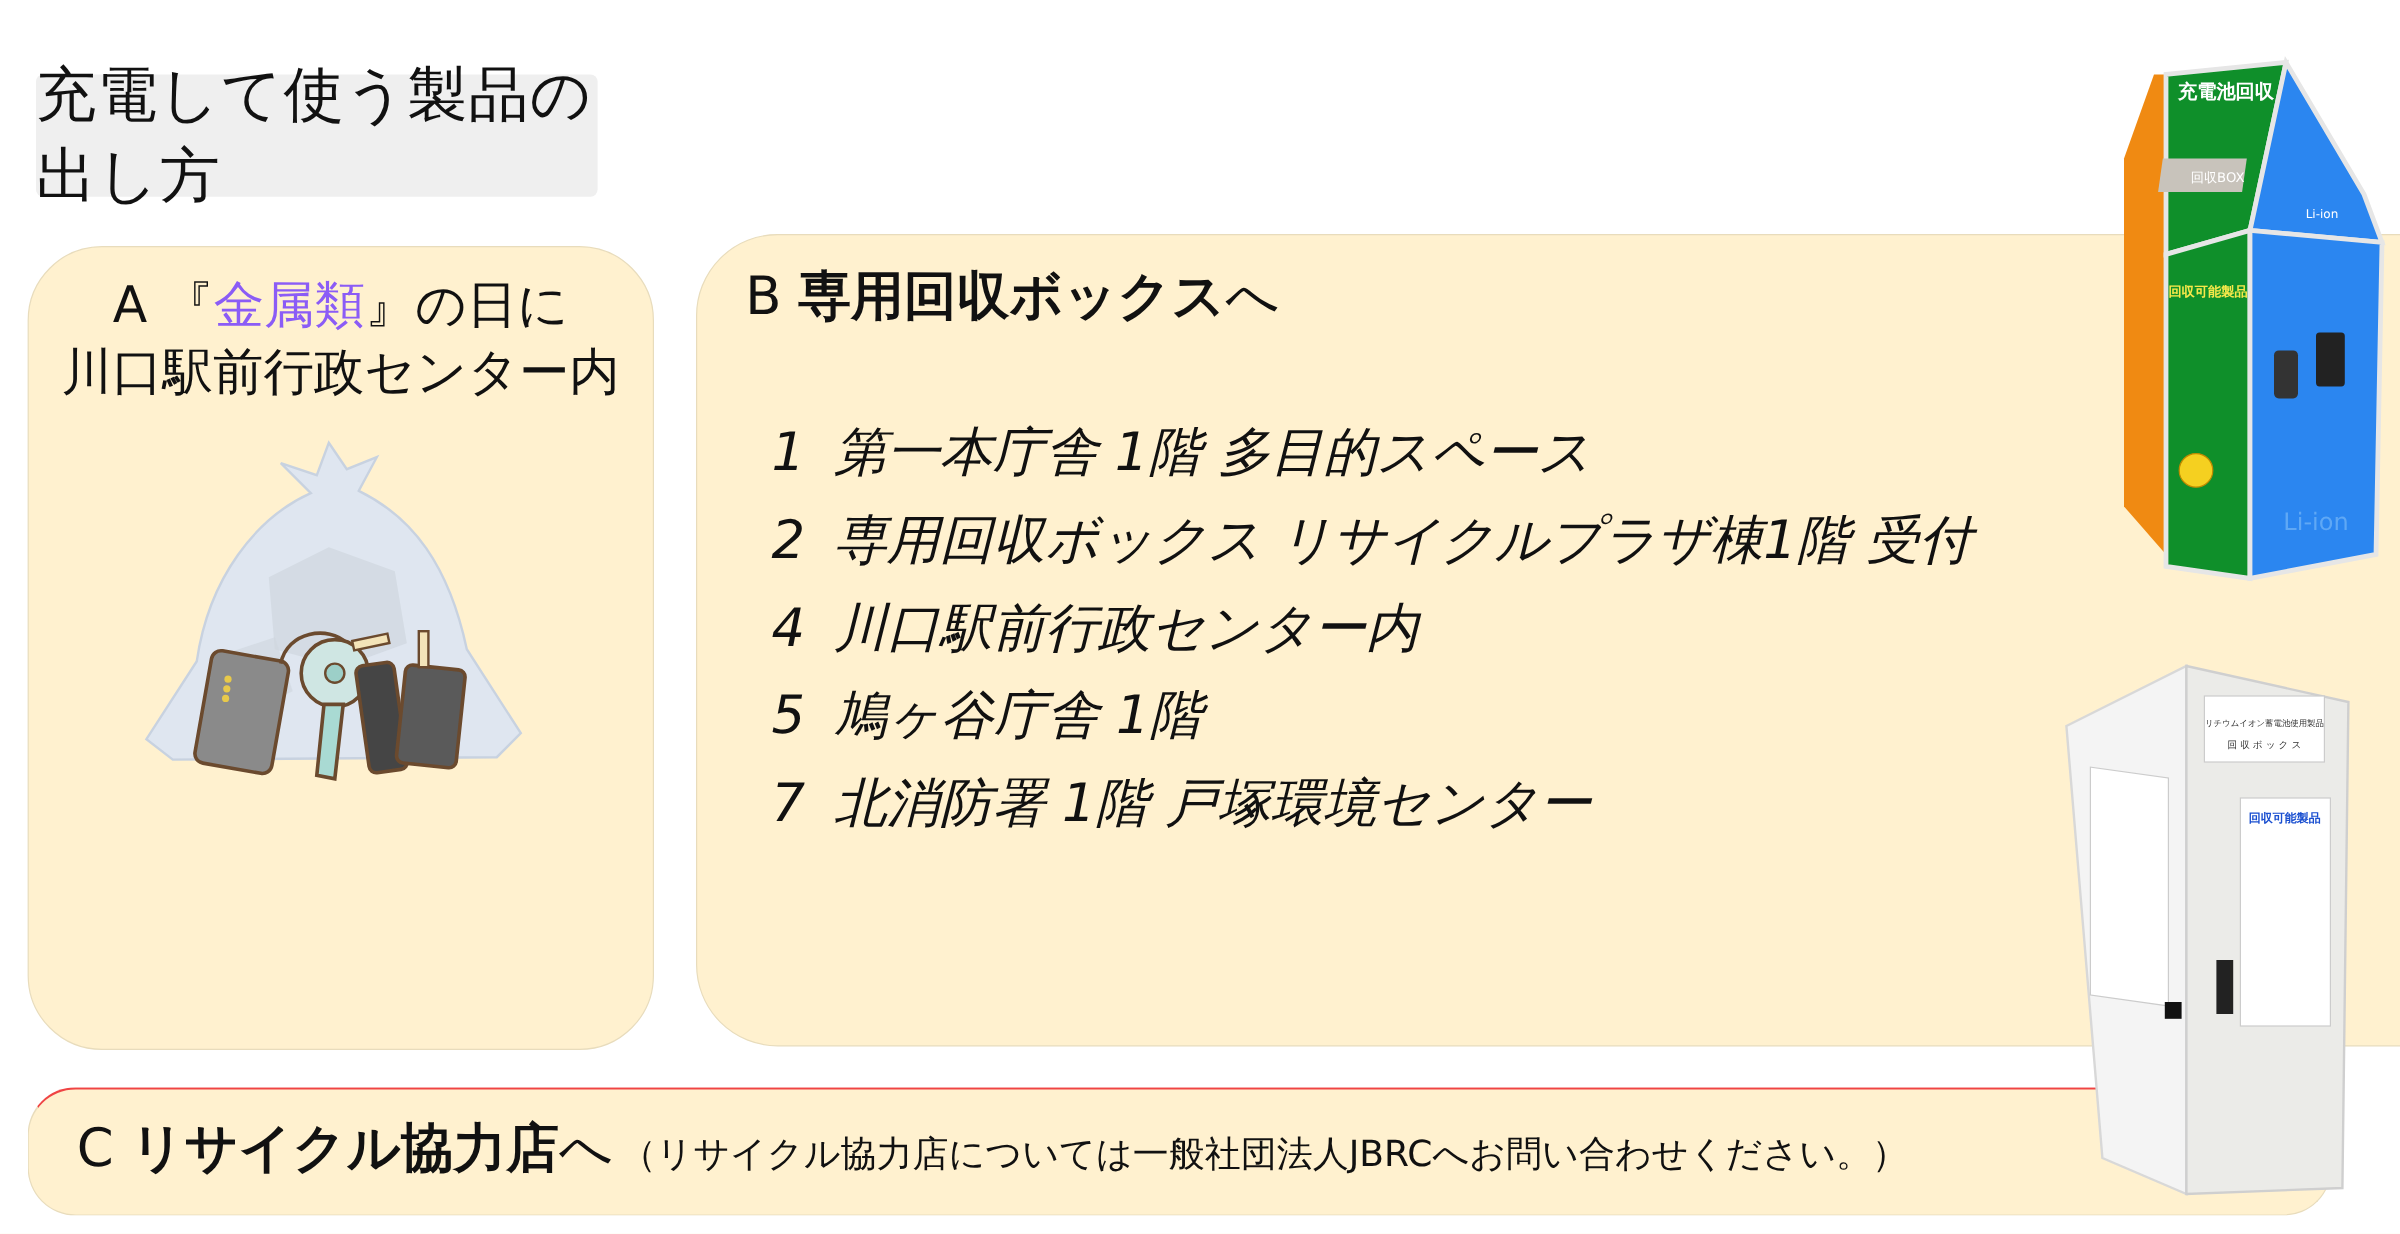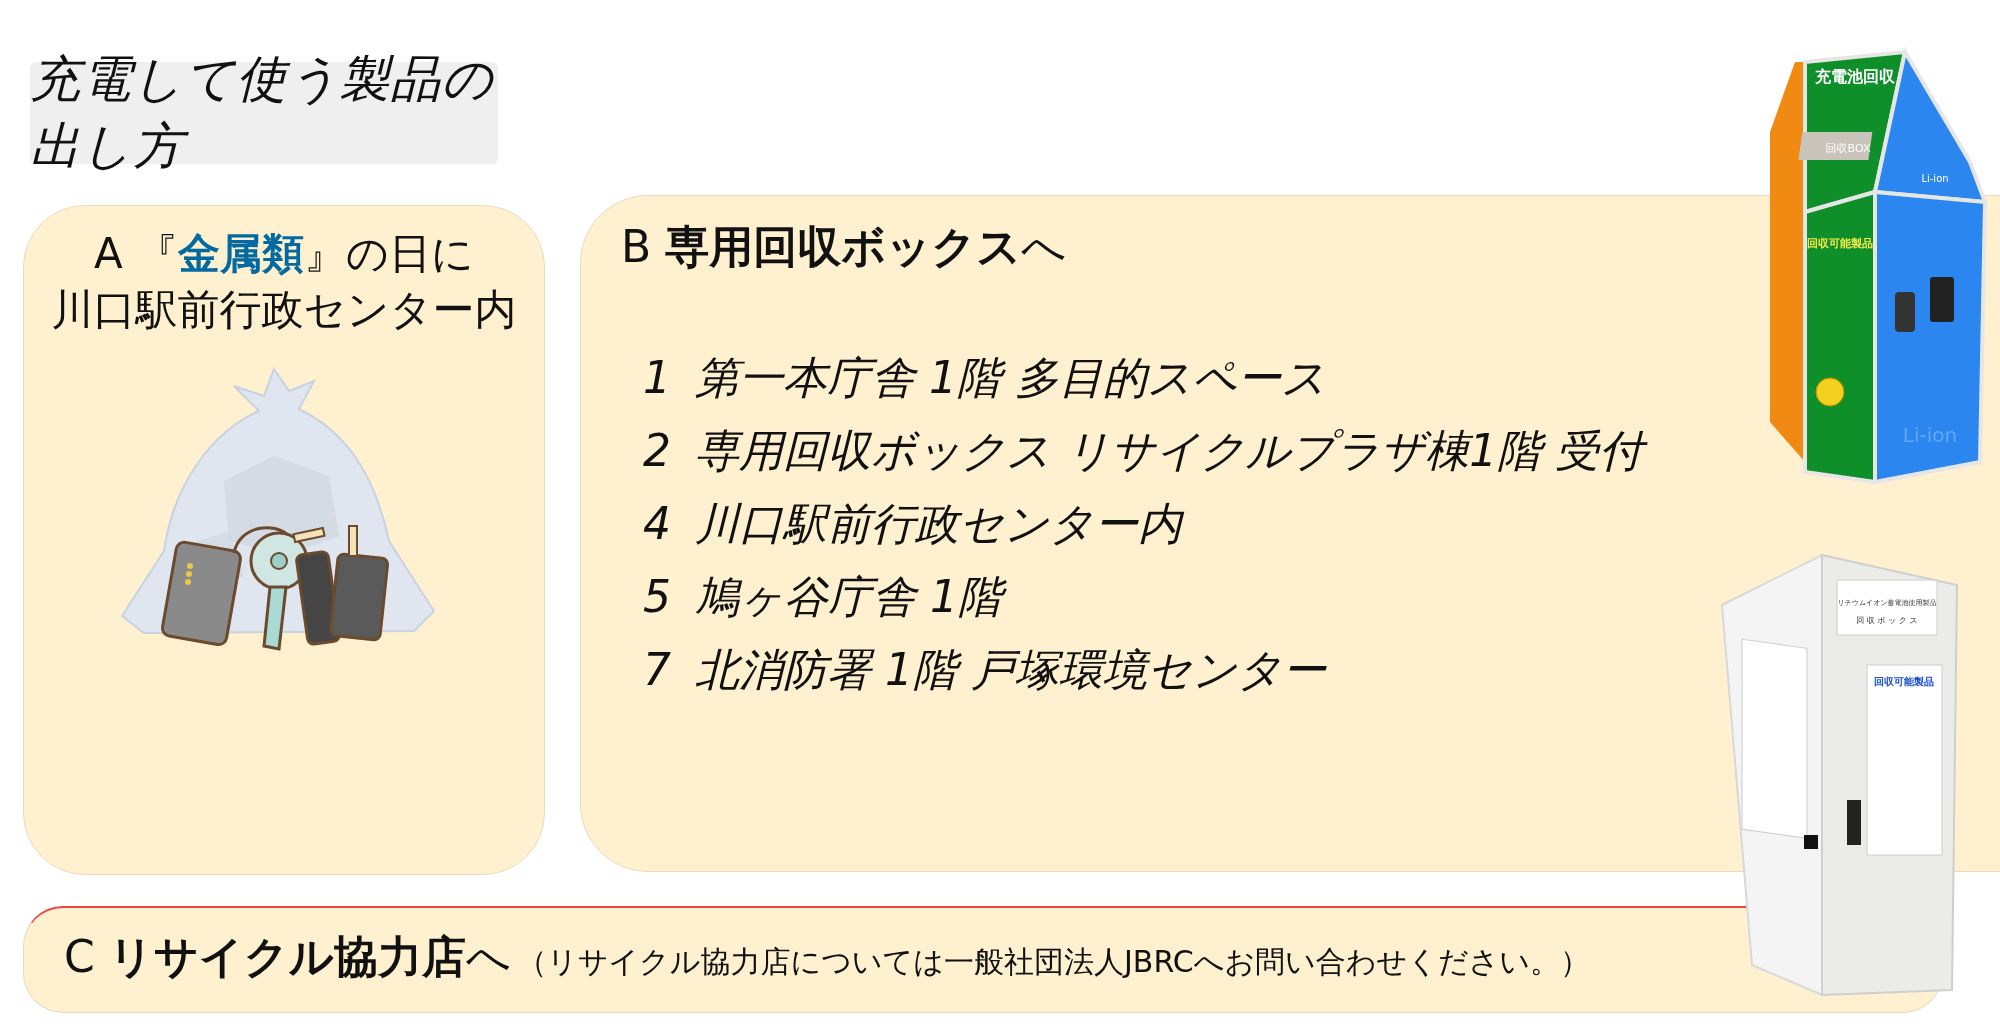--- a/index.html
+++ b/index.html
@@ -4,29 +4,29 @@
   <style>
     * { box-sizing: border-box; margin: 0; padding: 0; }
     html, body { width: 2000px; height: 1028px; background: #ffffff; overflow: hidden; }
     body { position: relative; font-family: "DejaVu Sans", "Liberation Sans", sans-serif; color: #111; }
 
     .title-band {
       position: absolute; left: 30px; top: 62px; width: 468px; height: 102px;
       background: #efefef; border-radius: 6px;
       display: flex; align-items: center; justify-content: center;
     }
-    .title-band span { font-size: 50px; letter-spacing: 1px; color: #111; font-style: italic; }
+    .title-band span { font-size: 50px; letter-spacing: 1px; color: #111; }
 
     .panel { position: absolute; background: #fff1cf; border: 1px solid #e8dcbc; }
     .panel-a { left: 23px; top: 205px; width: 522px; height: 670px; border-radius: 62px; }
     .panel-b { left: 580px; top: 195px; width: 1588px; height: 677px; border-radius: 68px; }
     .panel-c { left: 23px; top: 906px; width: 1920px; height: 107px; border-radius: 40px; border-top: 2px solid #ef4444; }
 
     .a-heading { position: absolute; left: 0; top: 20px; width: 100%; text-align: center; font-size: 42px; line-height: 56px; }
-    .a-heading .red { color: #0369a1; font-weight: bold; }
+    .a-heading .red { color: #8b5cf6; font-weight: normal; }
 
     .bag { position: absolute; left: 90px; top: 155px; width: 330px; height: 290px; }
 
     .b-heading { position: absolute; left: 40px; top: 22px; font-size: 44px; }
     .b-heading .bold { font-weight: bold; }
     .b-list { position: absolute; left: 62px; top: 145px; list-style: none; }
     .b-list li { font-size: 44px; line-height: 73px; white-space: nowrap; font-style: italic; }
     .b-list .num { display: inline-block; width: 52px; }
 
     .c-line { position: absolute; left: 40px; top: 20px; white-space: nowrap; }

